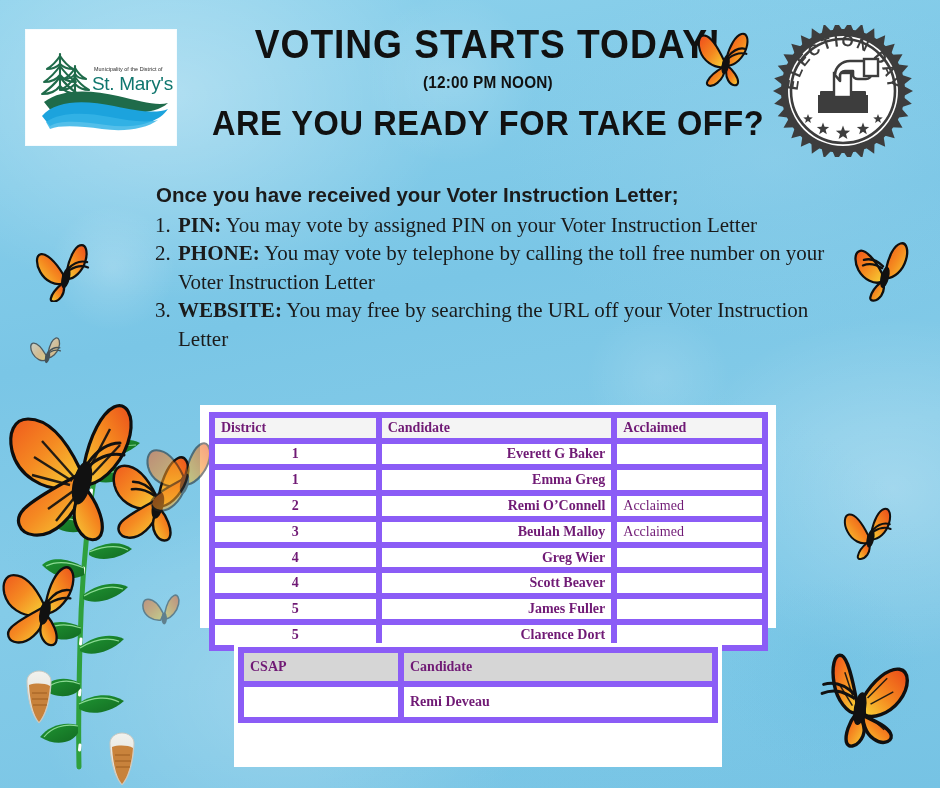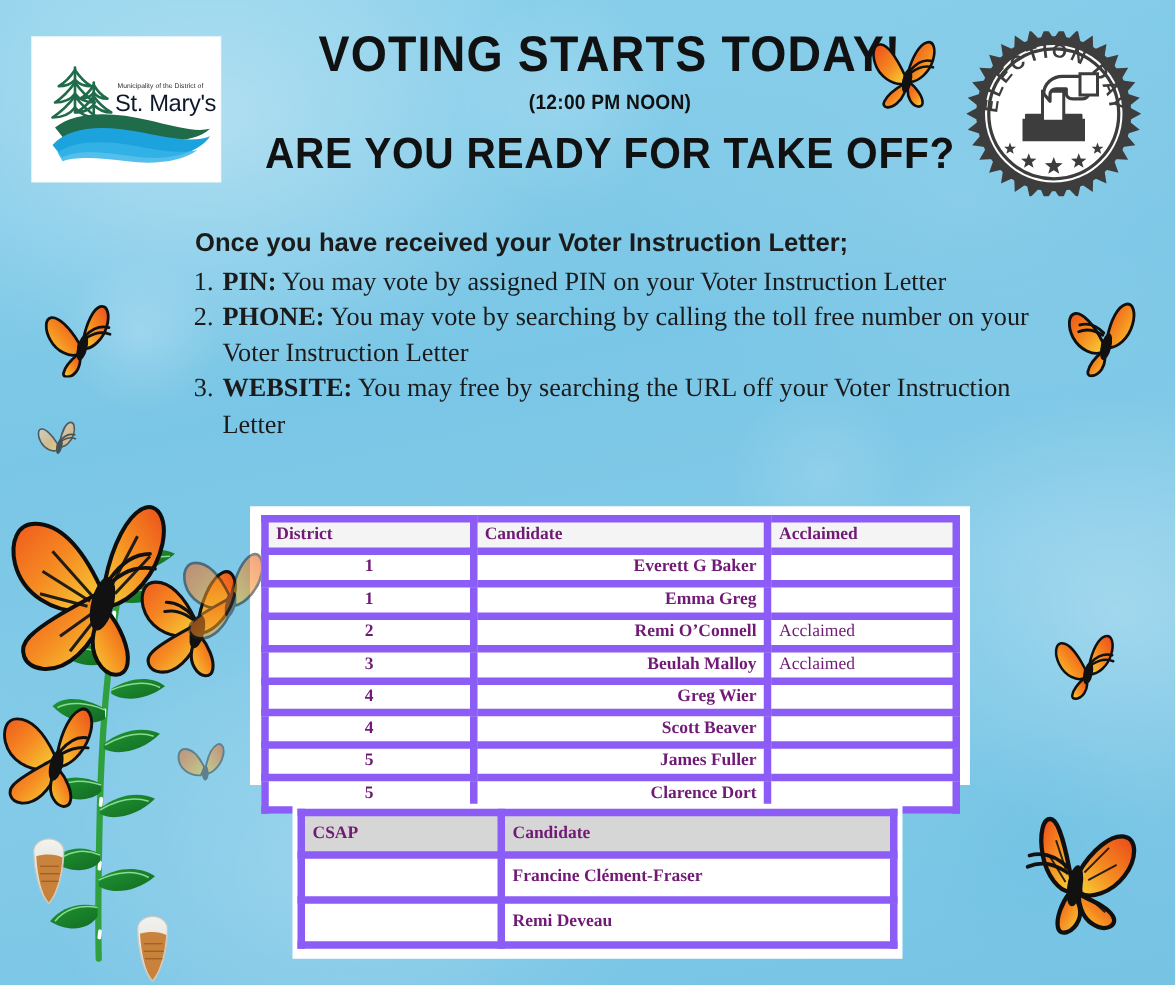--- a/index.html
+++ b/index.html
@@ -65,21 +65,21 @@
     letter-spacing: 0.05px;
     color: #2b2b2b;
     font-family: "Liberation Sans", sans-serif;
     white-space: nowrap;
   }
   .logo-caption-big {
     position: absolute;
     left: 66px;
     top: 43px;
     font-size: 19px;
-    color: #0f172a;
+    color: #0f766e;
     font-family: "Liberation Sans", sans-serif;
     letter-spacing: -0.3px;
     white-space: nowrap;
   }
 
   
   .headline {
     position: absolute;
     left: 188px;
     width: 600px;
@@ -311,21 +311,21 @@
             <polygon points="106.00,89.00 107.23,92.30 110.76,92.45 108.00,94.65 108.94,98.05 106.00,96.10 103.06,98.05 104.00,94.65 101.24,92.45 104.77,92.30" fill="#3d3d3d"></polygon>
           </g>
       </g>
     </svg>
   </div>
 
   <div id="instructions">
     <div id="intro-line">Once you have received your Voter Instruction Letter;</div>
     <ol id="steps">
         <li><span class="lead">PIN:</span><span> You may vote by assigned PIN on your Voter Instruction Letter</span></li>
-        <li><span class="lead">PHONE:</span><span> You may vote by searching by calling the toll free number on your Voter Instruction Letter</span></li>
+        <li><span class="lead">PHONE:</span><span> You may vote by telephone by calling the toll free number on your Voter Instruction Letter</span></li>
         <li><span class="lead">WEBSITE:</span><span> You may free by searching the URL off your Voter Instruction Letter</span></li>
       </ol>
   </div>
 
   <div class="table-frame" id="main-table-frame">
     <table class="grid" id="main-table">
       <thead>
         <tr>
           <th class="c-district">District</th>
           <th class="c-candidate">Candidate</th>
@@ -379,24 +379,20 @@
 
   <div class="table-frame" id="csap-table-frame">
     <table class="grid" id="csap-table">
       <thead>
         <tr>
           <th class="c-csap">CSAP</th>
           <th>Candidate</th>
         </tr>
       </thead>
       <tbody id="csap-table-body">
-          <tr>
-            <td class="csap-cell"></td>
-            <td class="name-cell">Francine Clément-Fraser</td>
-          </tr>
           <tr>
             <td class="csap-cell"></td>
             <td class="name-cell">Remi Deveau</td>
           </tr>
         </tbody>
     </table>
   </div>
 
   <div class="deco" id="plant">
     <svg width="215" height="393" viewBox="0 0 215 393" xmlns="http://www.w3.org/2000/svg">

